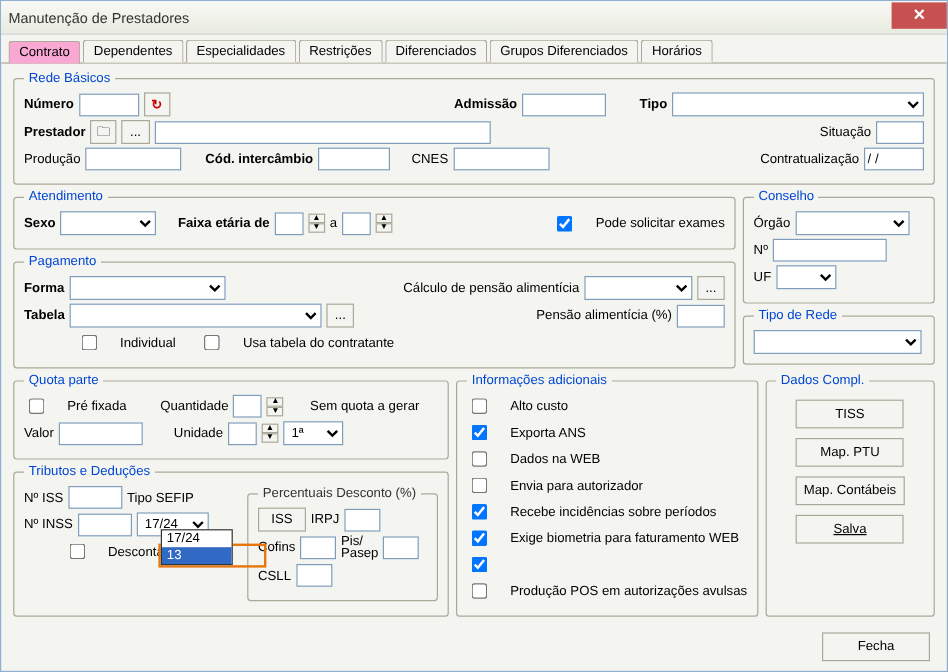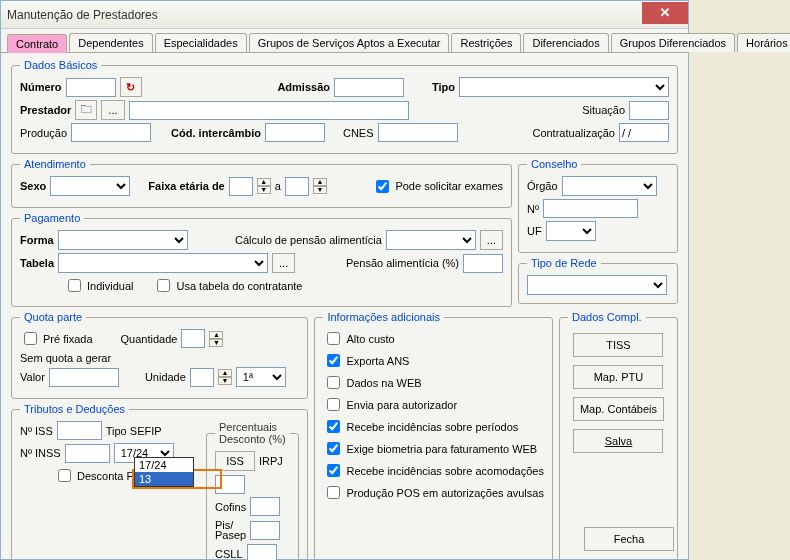--- a/index.html
+++ b/index.html
@@ -1,38 +1,38 @@
 <!DOCTYPE html>
 <html><head>
 <meta charset="utf-8">
 <style>
 * { box-sizing: border-box; font-family: Tahoma, Arial, sans-serif; font-size: 11px; }
 body { margin: 0; background: #ece9d8; }
-.window { width: 689px; height: 560px; background: #f4f5f0; border: 1px solid #90b0d0; position: relative; }
+.window { width: 790px; height: 560px; background: #f4f5f0; border: 1px solid #90b0d0; position: relative; }
 .titlebar { height: 28px; background: linear-gradient(to bottom, #f8f9f5 0%, #e8ebe0 100%); display: flex; align-items: center; padding: 0 6px; color: #333; border-bottom: 1px solid #ccc; }
 .titlebar .title { flex: 1; font-size: 12px; }
 .close-btn { width: 46px; height: 22px; background: #c75050; color: #fff; display: flex; align-items: center; justify-content: center; font-size: 13px; font-weight: bold; margin-right: -6px; margin-top: -4px; cursor: pointer; }
 .tabs { display: flex; align-items: center; border-bottom: 1px solid #aca899; padding: 4px 6px 0 6px; background: #f4f5f0; }
 .tab { padding: 3px 8px; border: 1px solid #aca899; border-bottom: none; background: #f4f5f0; margin-right: 2px; cursor: pointer; border-radius: 3px 3px 0 0; white-space: nowrap; }
 .tab.active { background: #f9a8d4; position: relative; top: 1px; }
 .body { padding: 6px 10px; }
 fieldset { border: 1px solid #aca899; border-radius: 3px; padding: 6px 8px 8px 8px; margin: 0 0 4px 0; }
 legend { padding: 0 4px; color: #0046d5; }
 legend.black { color: #333; }
 .row { display: flex; align-items: center; gap: 4px; flex-wrap: wrap; margin-bottom: 3px; }
 label { white-space: nowrap; }
 .bold { font-weight: bold; }
 input[type=text], select { border: 1px solid #7f9db9; background: #fff; height: 19px; padding: 0 2px; font-size: 11px; }
 select { height: 20px; }
 .btn { border: 1px solid #aca899; background: #f4f5f0; padding: 2px 6px; cursor: pointer; min-width: 20px; height: 20px; }
 .btn.wide { min-width: 90px; height: 24px; }
 .icon-btn { width: 22px; height: 20px; padding: 0; display: inline-flex; align-items: center; justify-content: center; }
 .cols { display: flex; gap: 6px; }
 .col { flex: 1; }
-.checkbox { display: inline-flex; align-items: center; gap: 3px; }
+.checkbox { display: inline-flex; align-items: center; gap: 16px; }
 .checkbox input { width: 13px; height: 13px; }
 .spin { display: inline-flex; flex-direction: column; }
 .spin button { width: 14px; height: 8px; font-size: 7px; padding: 0; line-height: 6px; border: 1px solid #aca899; background: #f4f5f0; }
 .dropdown-open { position: absolute; background: #fff; border: 1px solid #333; z-index: 10; }
 .dropdown-open .opt { padding: 1px 4px; }
 .dropdown-open .opt.sel { background: #316ac5; color: #fff; }
 .highlight-box { position: absolute; border: 2px solid #e8760c; pointer-events: none; }
 .right-panel { width: 160px; }
 .footer { position: absolute; bottom: 8px; right: 14px; }
 </style>
@@ -42,32 +42,31 @@
 <div class="window">
   <div class="titlebar">
     <span class="title">Manutenção de Prestadores</span>
     <div class="close-btn">✕</div>
   </div>
 
   <div class="tabs">
     <div class="tab active">Contrato</div>
     <div class="tab">Dependentes</div>
     <div class="tab">Especialidades</div>
-    <div class="tab">Grupos de Serviços Aptos a Executar</div>
     <div class="tab">Restrições</div>
     <div class="tab">Diferenciados</div>
     <div class="tab">Grupos Diferenciados</div>
     <div class="tab">Horários</div>
 
   </div>
 
   <div class="body">
 
     <fieldset>
-      <legend>Dados Básicos</legend>
+      <legend>Rede Básicos</legend>
       <div class="row">
         <label class="bold">Número</label>
         <input type="text" style="width: 50px;" value="">
         <button class="btn icon-btn">
           <span style="color:#c00;font-weight:bold;">↻</span>
         </button>
         <span style="flex:1"></span>
         <label class="bold">Admissão</label>
         <input type="text" style="width: 70px;" value="">
         <span style="width:20px"></span>
@@ -292,21 +291,20 @@
             <label class="checkbox" style="display: flex; margin-bottom: 3px;">
               <input type="checkbox" checked="" style="">
               <span>Recebe incidências sobre períodos</span>
             </label>
             <label class="checkbox" style="display: flex; margin-bottom: 3px;">
               <input type="checkbox" checked="" style="">
               <span>Exige biometria para faturamento WEB</span>
             </label>
             <label class="checkbox" style="display: flex; margin-bottom: 3px;">
               <input type="checkbox" checked="" style="">
-              <span>Recebe incidências sobre acomodações</span>
             </label>
             <label class="checkbox" style="display: flex; margin-bottom: 3px;">
               <input type="checkbox" style="">
               <span>Produção POS em autorizações avulsas</span>
             </label>
           </div>
       </fieldset>
 
       <fieldset class="right-panel">
         <legend>Dados Compl.</legend>

